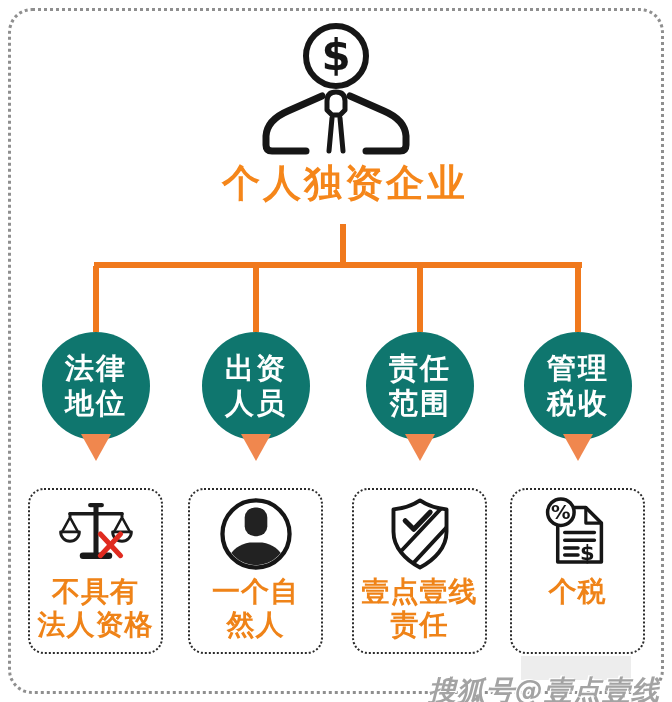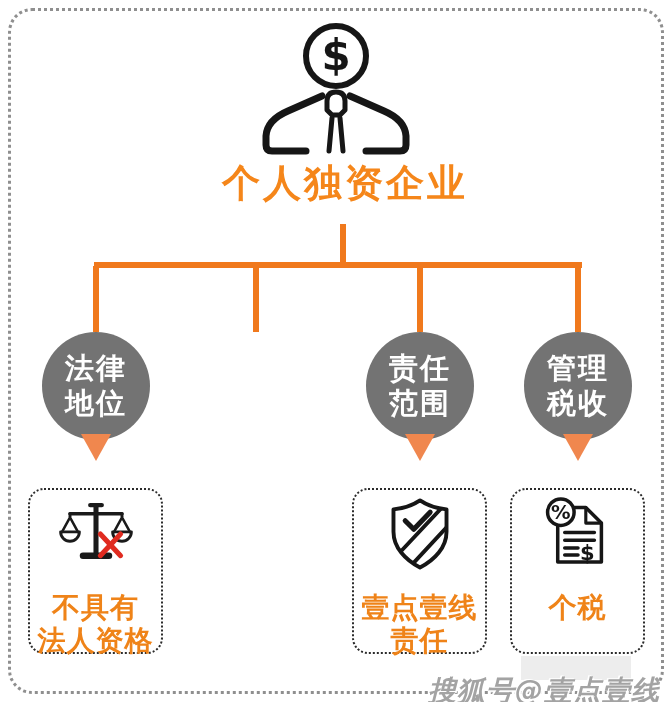--- a/index.html
+++ b/index.html
@@ -18,38 +18,38 @@
   }
   .conn{position:absolute;background:#F0791D;}
   .conn-stub{left:340px;top:224px;width:6px;height:42px;}
   .conn-h{left:94px;top:262px;width:488px;height:6px;}
   .conn-drop{top:266px;width:6px;height:66px;}
   .drop-0{left:93px;} .drop-1{left:253px;} .drop-2{left:417px;} .drop-3{left:575px;}
   .branch{position:absolute;top:332px;width:136px;height:330px;}
   .col-0{left:28px;} .col-1{left:188px;} .col-2{left:352px;} .col-3{left:510px;}
   .bubble{
     position:absolute;top:0;left:14px;width:108px;height:108px;border-radius:50%;
-    background:#737373;color:#ffffff;font-weight:bold;font-size:29px;line-height:35px;
+    background:#0f766e;color:#ffffff;font-weight:bold;font-size:29px;line-height:35px;
     display:flex;flex-direction:column;align-items:center;justify-content:center;
     text-align:center;letter-spacing:2px;
   }
   .bubble-tail{
     position:absolute;top:102px;left:53px;width:0;height:0;
     border-left:15px solid transparent;border-right:15px solid transparent;
     border-top:27px solid #F0874E;
   }
   .card{
     position:absolute;top:156px;left:0;width:131px;height:157px;
     border:2.5px dotted #2b2b2b;border-radius:16px;background:#ffffff;
     display:flex;flex-direction:column;align-items:center;justify-content:flex-start;
     padding-top:5px;box-sizing:content-box;
   }
   .card svg{flex:0 0 auto;}
   .card-text{
-    margin-top:18px;text-align:center;font-weight:bold;color:#EF8318;
+    margin-top:2px;text-align:center;font-weight:bold;color:#EF8318;
     font-size:28px;line-height:33px;letter-spacing:1px;
   }
   .watermark-box{
     position:absolute;left:521px;top:656px;width:110px;height:24px;
     background:#eaeaea;opacity:.85;
   }
   .watermark{
     position:absolute;right:12px;top:672px;
     font-size:28px;font-weight:bold;color:#a3a3a3;letter-spacing:1px;
     text-shadow:-1.5px -1.5px 0 #ffffff,1.5px 1.5px 1px #ffffff;
@@ -107,20 +107,45 @@
           <path d="M 86 50 L 58 80" stroke-width="7"></path>
         </g>
       </svg>
       <div class="card-text">
         <div>不具有</div>
         <div>法人资格</div>
       </div>
     </div>
   </div>
 
+  <div class="branch col-1">
+    <div class="bubble">
+      <span>出资</span>
+      <span>人员</span>
+    </div>
+    <div class="bubble-tail"></div>
+    <div class="card">
+      <svg width="78" height="78" viewBox="0 0 100 100">
+        <defs>
+            <clipPath id="pclip">
+              <circle cx="50" cy="50" r="40"></circle>
+            </clipPath>
+          </defs>
+        <circle cx="50" cy="50" r="43" fill="none" stroke="#161616" stroke-width="5.5"></circle>
+        <g clip-path="url(#pclip)" fill="#222222">
+          <rect x="35.5" y="16" width="29" height="37" rx="13"></rect>
+          <path d="M 12 100 L 14 82 Q 22 64 42 61 L 58 61 Q 78 64 86 82 L 88 100 Z"></path>
+        </g>
+      </svg>
+      <div class="card-text">
+        <div>一个自</div>
+        <div>然人</div>
+      </div>
+    </div>
+  </div>
 
   <div class="branch col-2">
     <div class="bubble">
       <span>责任</span>
       <span>范围</span>
     </div>
     <div class="bubble-tail"></div>
     <div class="card">
       <svg width="78" height="78" viewBox="0 0 100 100">
         <defs>

